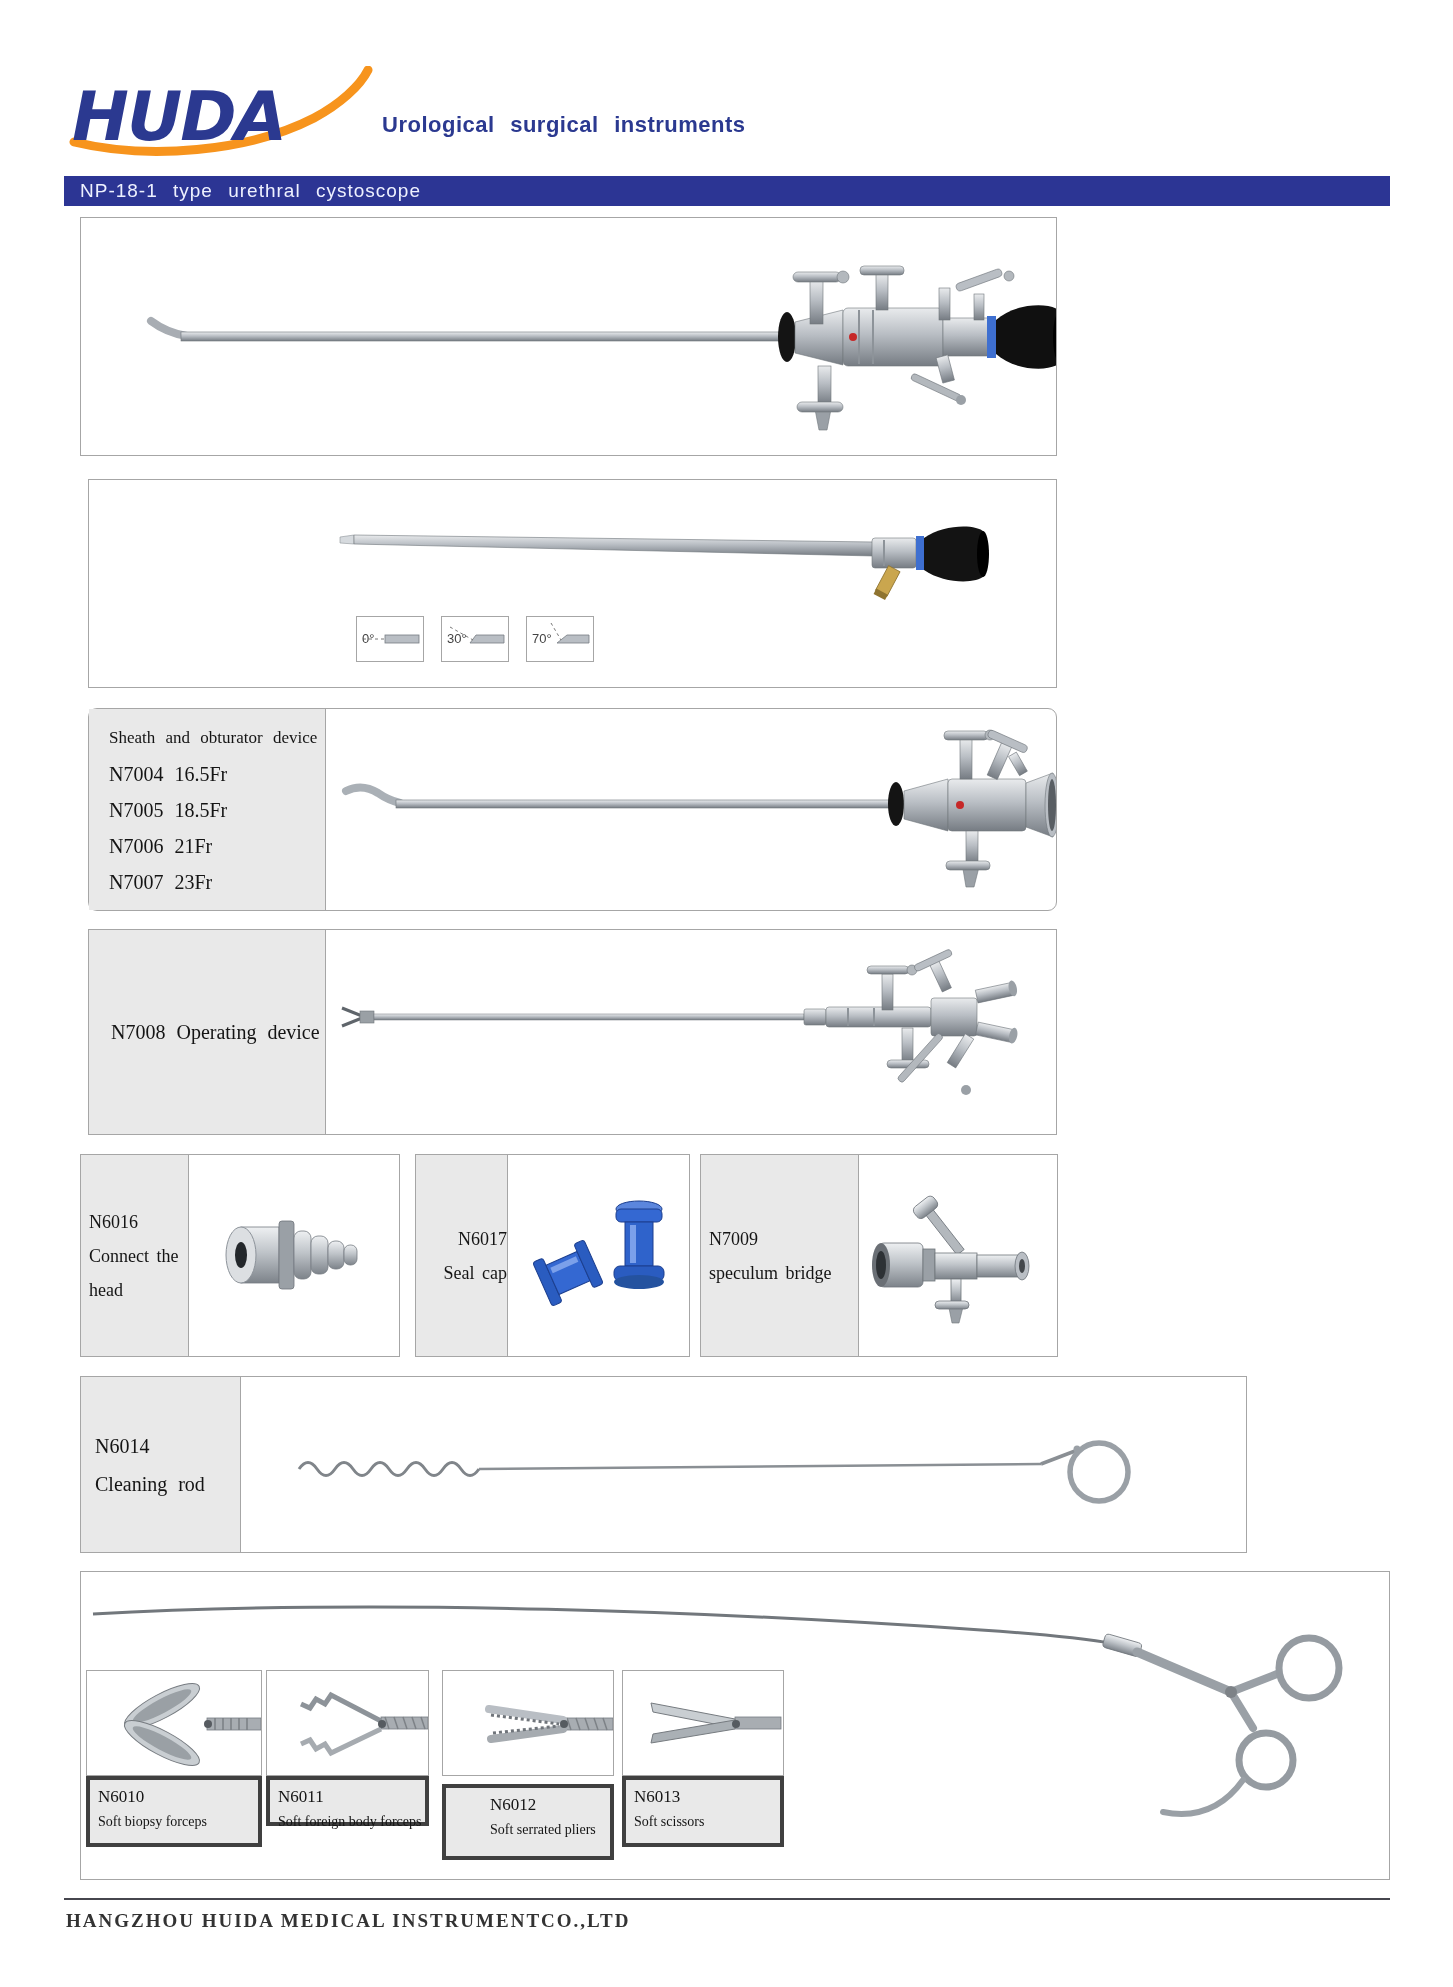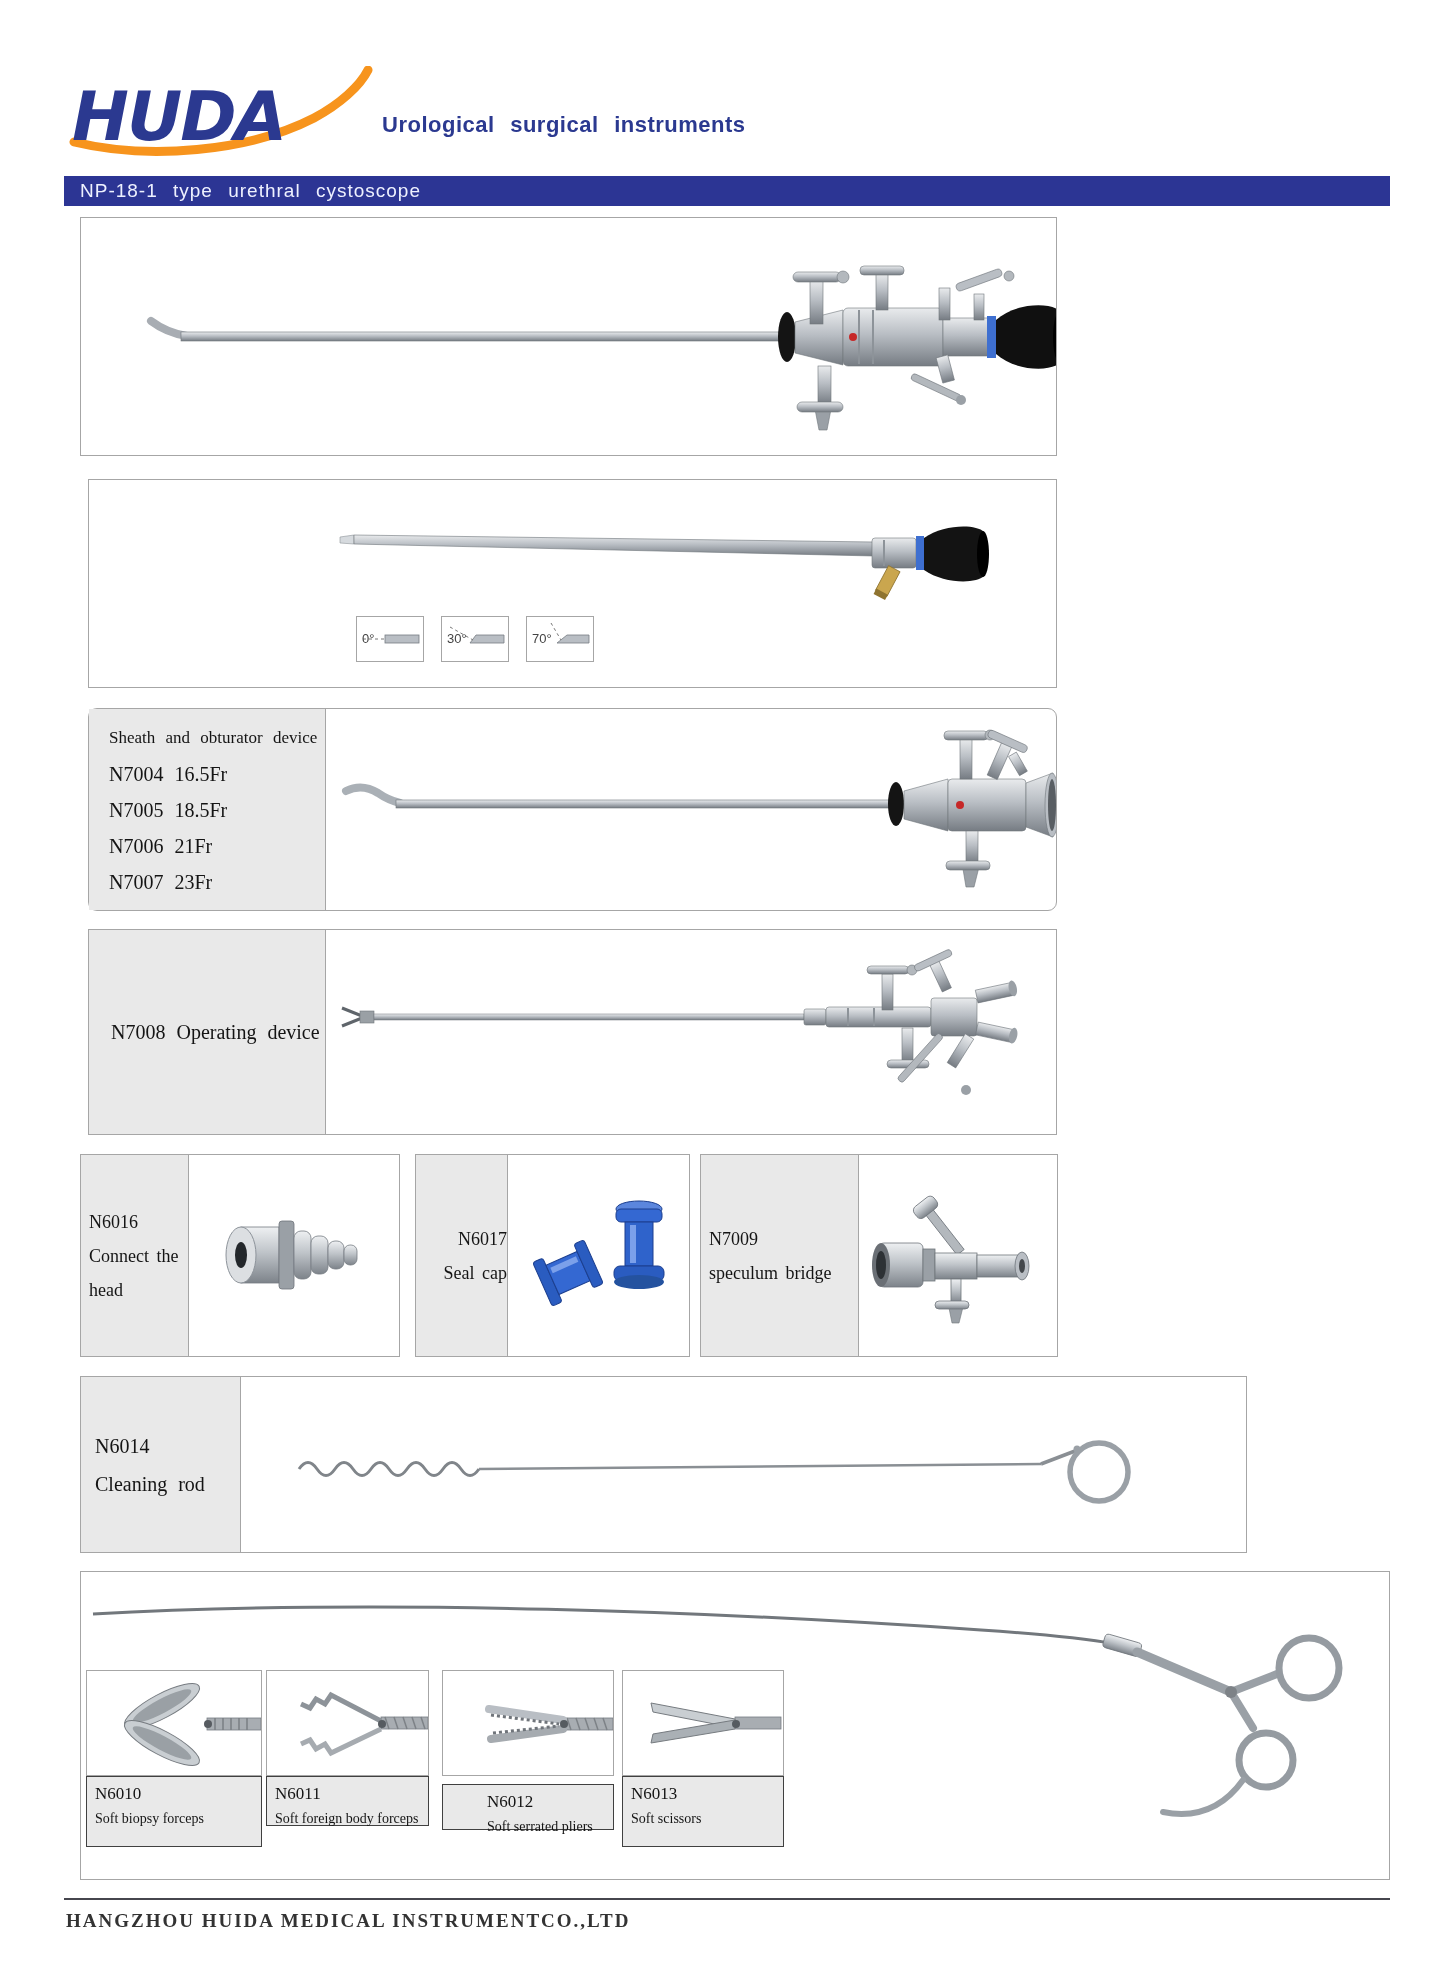--- a/index.html
+++ b/index.html
@@ -19,21 +19,21 @@
   .rowp .pline{font-size:18px;line-height:34px;padding-left:8px;word-spacing:3px;}
   .n14 .pline{font-size:20px;line-height:38px;padding-left:14px;}
   .titlebar{position:absolute;left:64px;top:176px;width:1326px;height:30px;background:#2c3594;
             color:#eef1ff;font-size:19px;line-height:30px;padding-left:16px;box-sizing:border-box;
             letter-spacing:1px;word-spacing:9px;}
   .tagline{position:absolute;left:382px;top:112px;font-size:22px;font-weight:bold;color:#2b3990;
            word-spacing:9px;letter-spacing:.5px;}
   .angle-box{position:absolute;width:68px;height:46px;border:1px solid #a6a6a6;background:#fff;box-sizing:border-box;}
   .angle-label{position:absolute;left:5px;top:14px;font-size:13px;color:#444;font-family:"Liberation Sans",sans-serif;}
   .inset{position:absolute;border:1px solid #a6a6a6;background:#fff;box-sizing:border-box;}
-  .ilabel{position:absolute;background:#e9e9e9;border:1px solid #404040;box-sizing:border-box;
+  .ilabel{position:absolute;background:#e9e9e9;border:4px solid #404040;box-sizing:border-box;
           font-family:"Liberation Serif",serif;color:#141414;padding:7px 8px;}
   .ilabel .code{font-size:17px;display:block;}
   .ilabel .iname{font-size:14px;display:block;margin-top:7px;white-space:nowrap;}
   .footer-line{position:absolute;left:64px;top:1898px;width:1326px;border-top:2px solid #46464e;}
   .footer-text{position:absolute;left:66px;top:1910px;font-family:"Liberation Serif",serif;
                font-weight:bold;font-size:19px;letter-spacing:2px;color:#333;}
   svg{display:block;}
 </style>
 </head>
 <body>
@@ -400,21 +400,21 @@
     </div>
 
     <div class="ilabel" style="left:5px;top:204px;width:176px;height:71px;">
       <span class="code">N6010</span>
       <span class="iname">Soft biopsy forceps</span>
     </div>
     <div class="ilabel" style="left:185px;top:204px;width:163px;height:50px;">
       <span class="code">N6011</span>
       <span class="iname">Soft foreign body forceps</span>
     </div>
-    <div class="ilabel" style="left:361px;top:212px;width:172px;height:46px;padding-left:44px;">
+    <div class="ilabel" style="left:361px;top:212px;width:172px;height:76px;padding-left:44px;">
       <span class="code">N6012</span>
       <span class="iname">Soft serrated pliers</span>
     </div>
     <div class="ilabel" style="left:541px;top:204px;width:162px;height:71px;">
       <span class="code">N6013</span>
       <span class="iname">Soft scissors</span>
     </div>
   </div>
 
   <div class="footer-line"></div>

